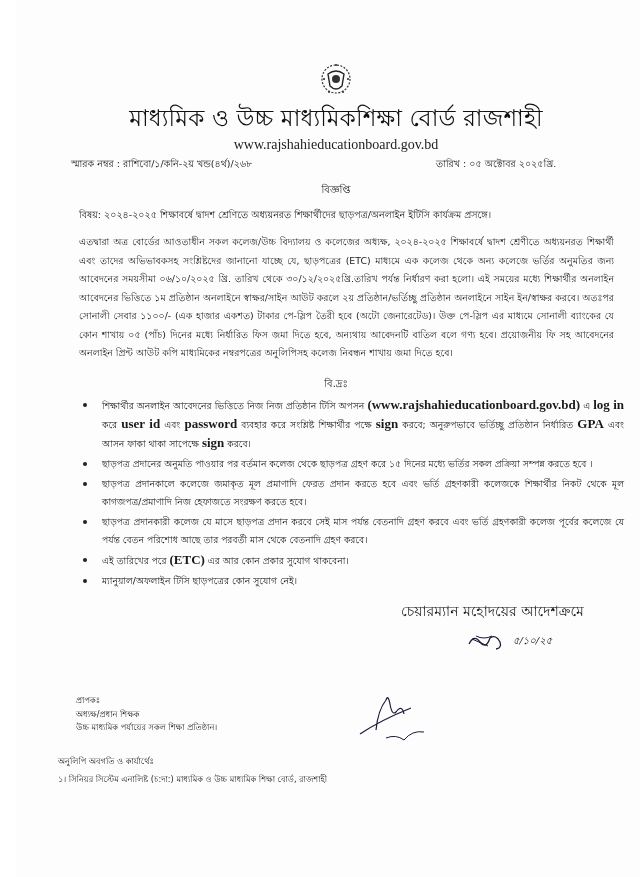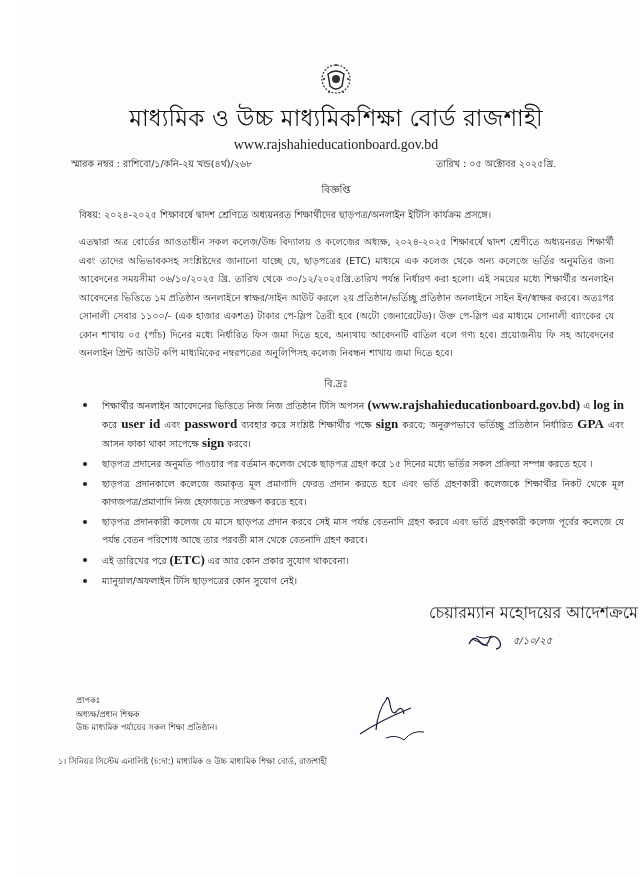--- a/index.html
+++ b/index.html
@@ -29,21 +29,21 @@
       left: 63px; top: 233px; width: 535px; font-size: 9.4px; line-height: 18.5px;
       text-align: justify;
     }
     .note-title { left: 0; width: 640px; top: 376px; text-align: center; font-size: 10px; }
     .bullets { left: 63px; top: 396px; width: 545px; margin: 0; padding: 0; list-style: none; font-size: 9.2px; }
     .bullets li { position: relative; padding-left: 23px; line-height: 18px; margin-bottom: 2px; text-align: justify; }
     .bullets li .dot {
       position: absolute; left: 4px; top: 7px; width: 4px; height: 4px; border-radius: 50%; background: #222;
     }
     .bullets .serif-en { font-family: "Liberation Serif", serif; font-weight: bold; font-size: 13px; }
-    .order-line { left: 385px; top: 600px; font-size: 16px; margin-left: 28px; }
+    .order-line { left: 385px; top: 600px; font-size: 14px; }
     .sig1 { left: 450px; top: 630px; width: 40px; height: 22px; }
     .sig1-date { left: 497px; top: 633px; font-size: 10px; font-style: italic; font-family: "DejaVu Serif", serif; }
     .signer-block { left: 350px; width: 270px; top: 656px; text-align: center; font-size: 9.6px; line-height: 18px; }
     .recipients { left: 60px; top: 694px; font-size: 8.2px; line-height: 13.5px; }
     .sig2 { left: 340px; top: 690px; width: 75px; height: 58px; }
     .copies { left: 42px; top: 752px; font-size: 8.2px; line-height: 18px; }
   </style>
 </head>
 <body>
 
@@ -112,16 +112,17 @@
     <path d="M30 48 Q40 44 48 50 Q56 40 68 42" fill="none" stroke="#1b1b3a" stroke-width="1"></path>
   </svg>
 
   <div class="abs recipients">
     <div>প্রাপকঃ</div>
     <div>অধ্যক্ষ/প্রধান শিক্ষক</div>
     <div>উচ্চ মাধ্যমিক পর্যায়ের সকল শিক্ষা প্রতিষ্ঠান।</div>
   </div>
 
   <div class="abs copies">
+    <div>অনুলিপি অবগতি ও কার্যার্থেঃ</div>
     <div>১। সিনিয়র সিস্টেম এনালিষ্ট (চ:দা:) মাধ্যমিক ও উচ্চ মাধ্যমিক শিক্ষা বোর্ড, রাজশাহী</div>
   </div>
 
 </div>
 
 </body></html>

